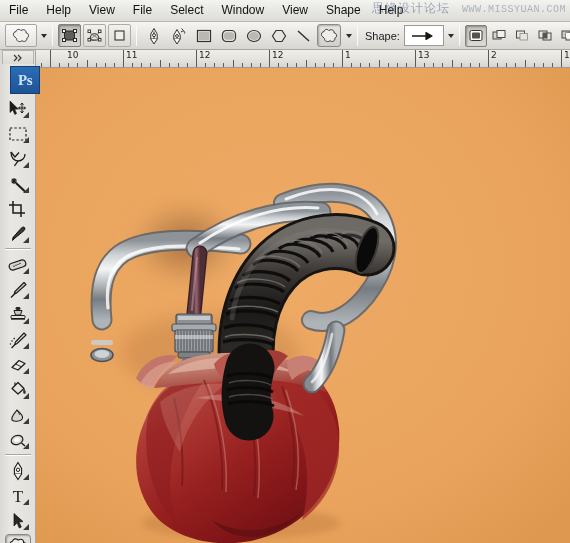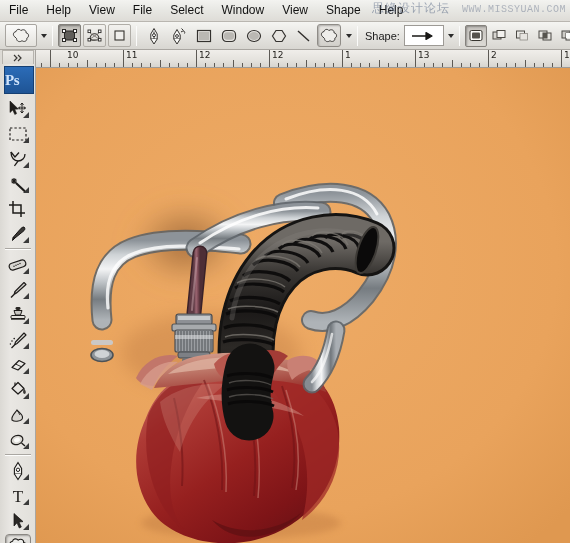--- a/index.html
+++ b/index.html
@@ -116,23 +116,23 @@
     border-right:1px solid #a9a6a1;
     box-sizing:border-box;z-index:6;
   }
   .tp-head{
     position:absolute;left:2px;top:0px;width:32px;height:14px;
     background:linear-gradient(to bottom,#edebe7,#dcdad5);
     border:1px solid #b6b3ad;border-bottom:none;box-sizing:border-box;
     display:flex;align-items:center;justify-content:center;
   }
   .tp-logo{
-    position:absolute;left:4px;top:16px;width:28px;height:26px;
+    position:absolute;left:10px;top:16px;width:28px;height:26px;
     background:linear-gradient(to bottom,#2b6cb8 0%,#1e5495 100%);
-    display:flex;align-items:center;
+    display:flex;align-items:center;justify-content:center;
     border:1px solid #153f72;
   }
   .tp-logo span{color:#cfe3fb;font-size:15px;font-weight:bold;letter-spacing:-.5px;
     font-family:"Liberation Serif",serif;}
   .tools{position:absolute;left:0;top:46px;width:36px;}
   .toolrow{
     position:relative;width:36px;height:25px;
     display:flex;align-items:center;justify-content:center;
   }
   .toolbtn{

